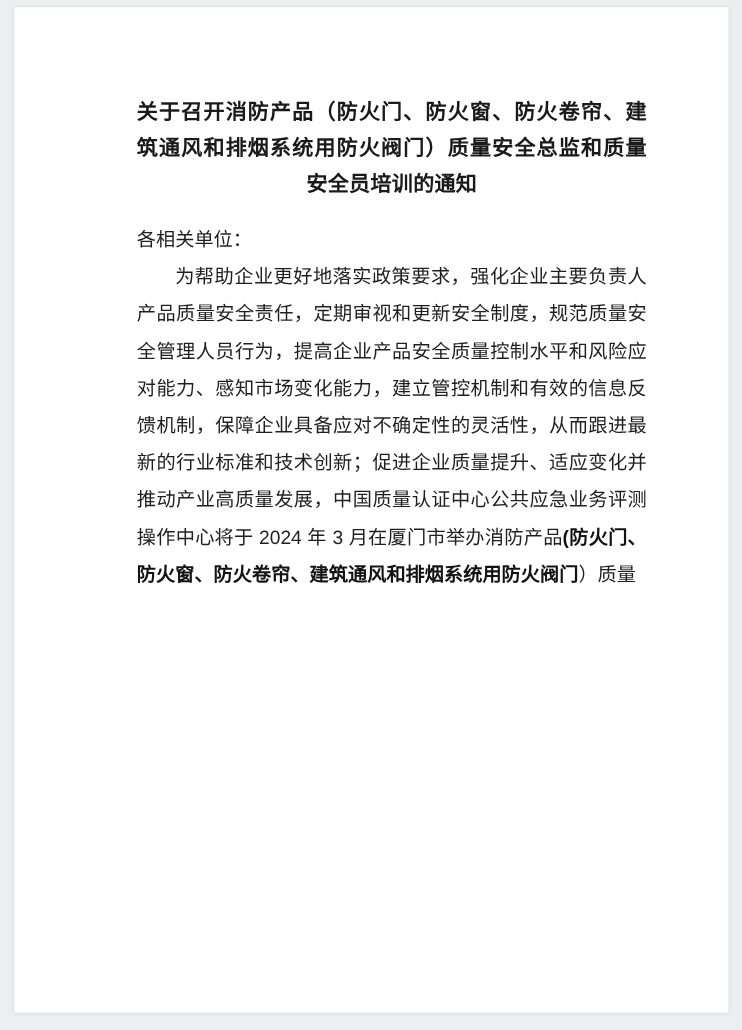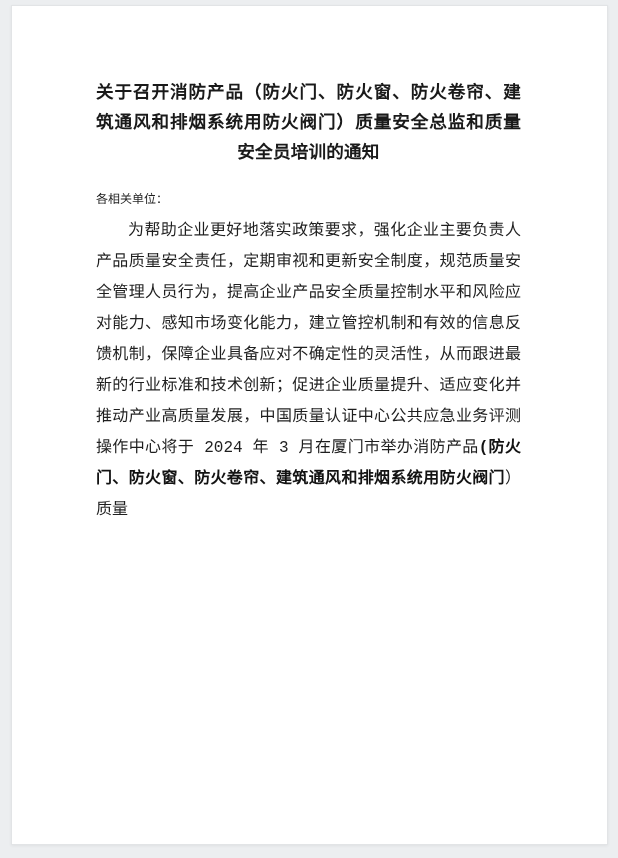--- a/index.html
+++ b/index.html
@@ -31,40 +31,39 @@
     height: 840px;
     background: #ffffff;
     border: 1px solid #e2e4e6;
     box-sizing: border-box;
     box-shadow: 0 1px 3px rgba(0,0,0,0.06);
     overflow: hidden;
   }
 
   .doc-body {
     position: absolute;
-    left: 84px;
+    left: 102px;
     top: 72px;
     width: 425px;
-    font-family: Liberation Mono, monospace;
   }
 
   .doc-title {
     font-size: 17.6px;
     font-weight: bold;
     line-height: 30px;
     color: #1a1a1a;
     text-align: justify;
     text-align-last: center;
     letter-spacing: 0.2px;
     margin: 0 0 17px 0;
     word-break: break-all;
   }
 
   .salutation {
-    font-size: 12px;
+    font-size: 16px;
     line-height: 31px;
     color: #1f1f1f;
     margin: 0;
     text-align: left;
   }
 
   .body-para {
     font-size: 16px;
     line-height: 31px;
     color: #1f1f1f;

